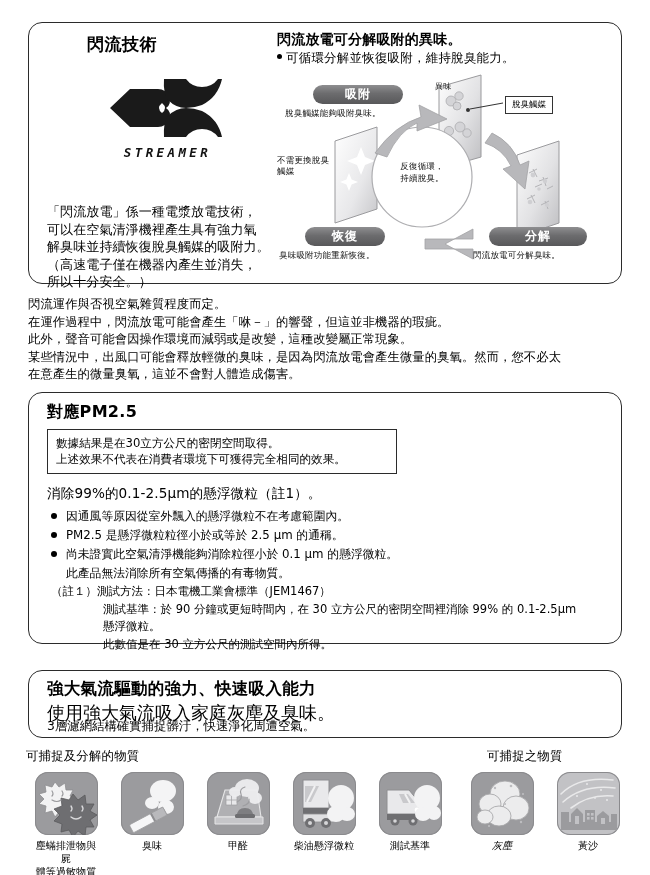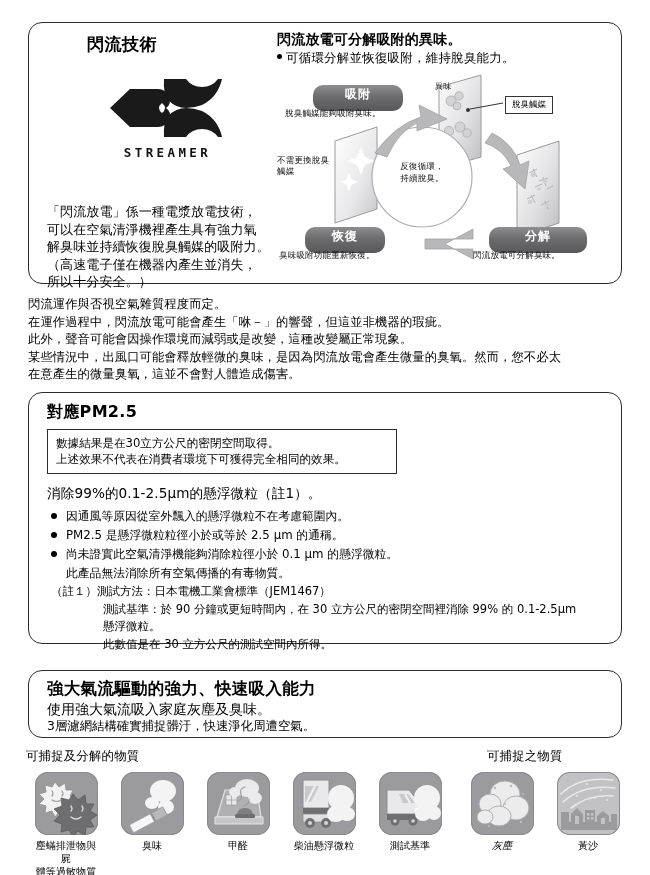--- a/index.html
+++ b/index.html
@@ -63,20 +63,21 @@
     vertical-align: 3px;
     margin-right: 4px;
   }
 
   
   .logo-wrap {
     position: absolute;
     left: 62px; top: 52px;
     width: 150px;
     text-align: center;
+    font-style: italic;
   }
   .logo-mark { width: 120px; height: 66px; display: block; margin: 0 auto; }
   .logo-text {
     margin-top: 4px;
     font-family: "DejaVu Sans Mono", "Liberation Mono", monospace;
     font-size: 12.5px;
     letter-spacing: 3.4px;
     font-weight: bold;
     color: #111;
     text-indent: 3px;
@@ -94,21 +95,21 @@
   .p1-body div { white-space: nowrap; }
 
   
   #cycle-diagram {
     position: absolute;
     left: 248px; top: 46px;
     width: 330px; height: 208px;
   }
   .pill {
     position: absolute;
-    height: 26px;
+    height: 19px;
     line-height: 19px;
     border-radius: 10px;
     color: #ffffff;
     font-size: 12px;
     font-weight: bold;
     text-align: center;
     background: linear-gradient(180deg, #8e8e90 0%, #6c6c6e 45%, #58585a 100%);
     letter-spacing: 1px;
   }
   .pill-adsorb { left: 36px; top: 16px; width: 90px; }
@@ -204,21 +205,21 @@
 
   
   #panel-airflow { left: 28px; top: 670px; width: 594px; height: 68px; }
   .p3-title {
     position: absolute;
     left: 18px; top: 7px;
     font-size: 16.5px;
     font-weight: bold;
     letter-spacing: 0.3px;
   }
-  .p3-line1 { position: absolute; left: 18px; top: 30px; font-size: 14px; }
+  .p3-line1 { position: absolute; left: 18px; top: 30px; font-size: 18px; }
   .p3-line2 { position: absolute; left: 18px; top: 47px; font-size: 12.4px; }
 
   
   .group-label {
     position: absolute;
     font-size: 12.4px;
     letter-spacing: 0.2px;
   }
   #label-capture-decompose { left: 26px; top: 748px; }
   #label-capture-only { left: 487px; top: 748px; }

